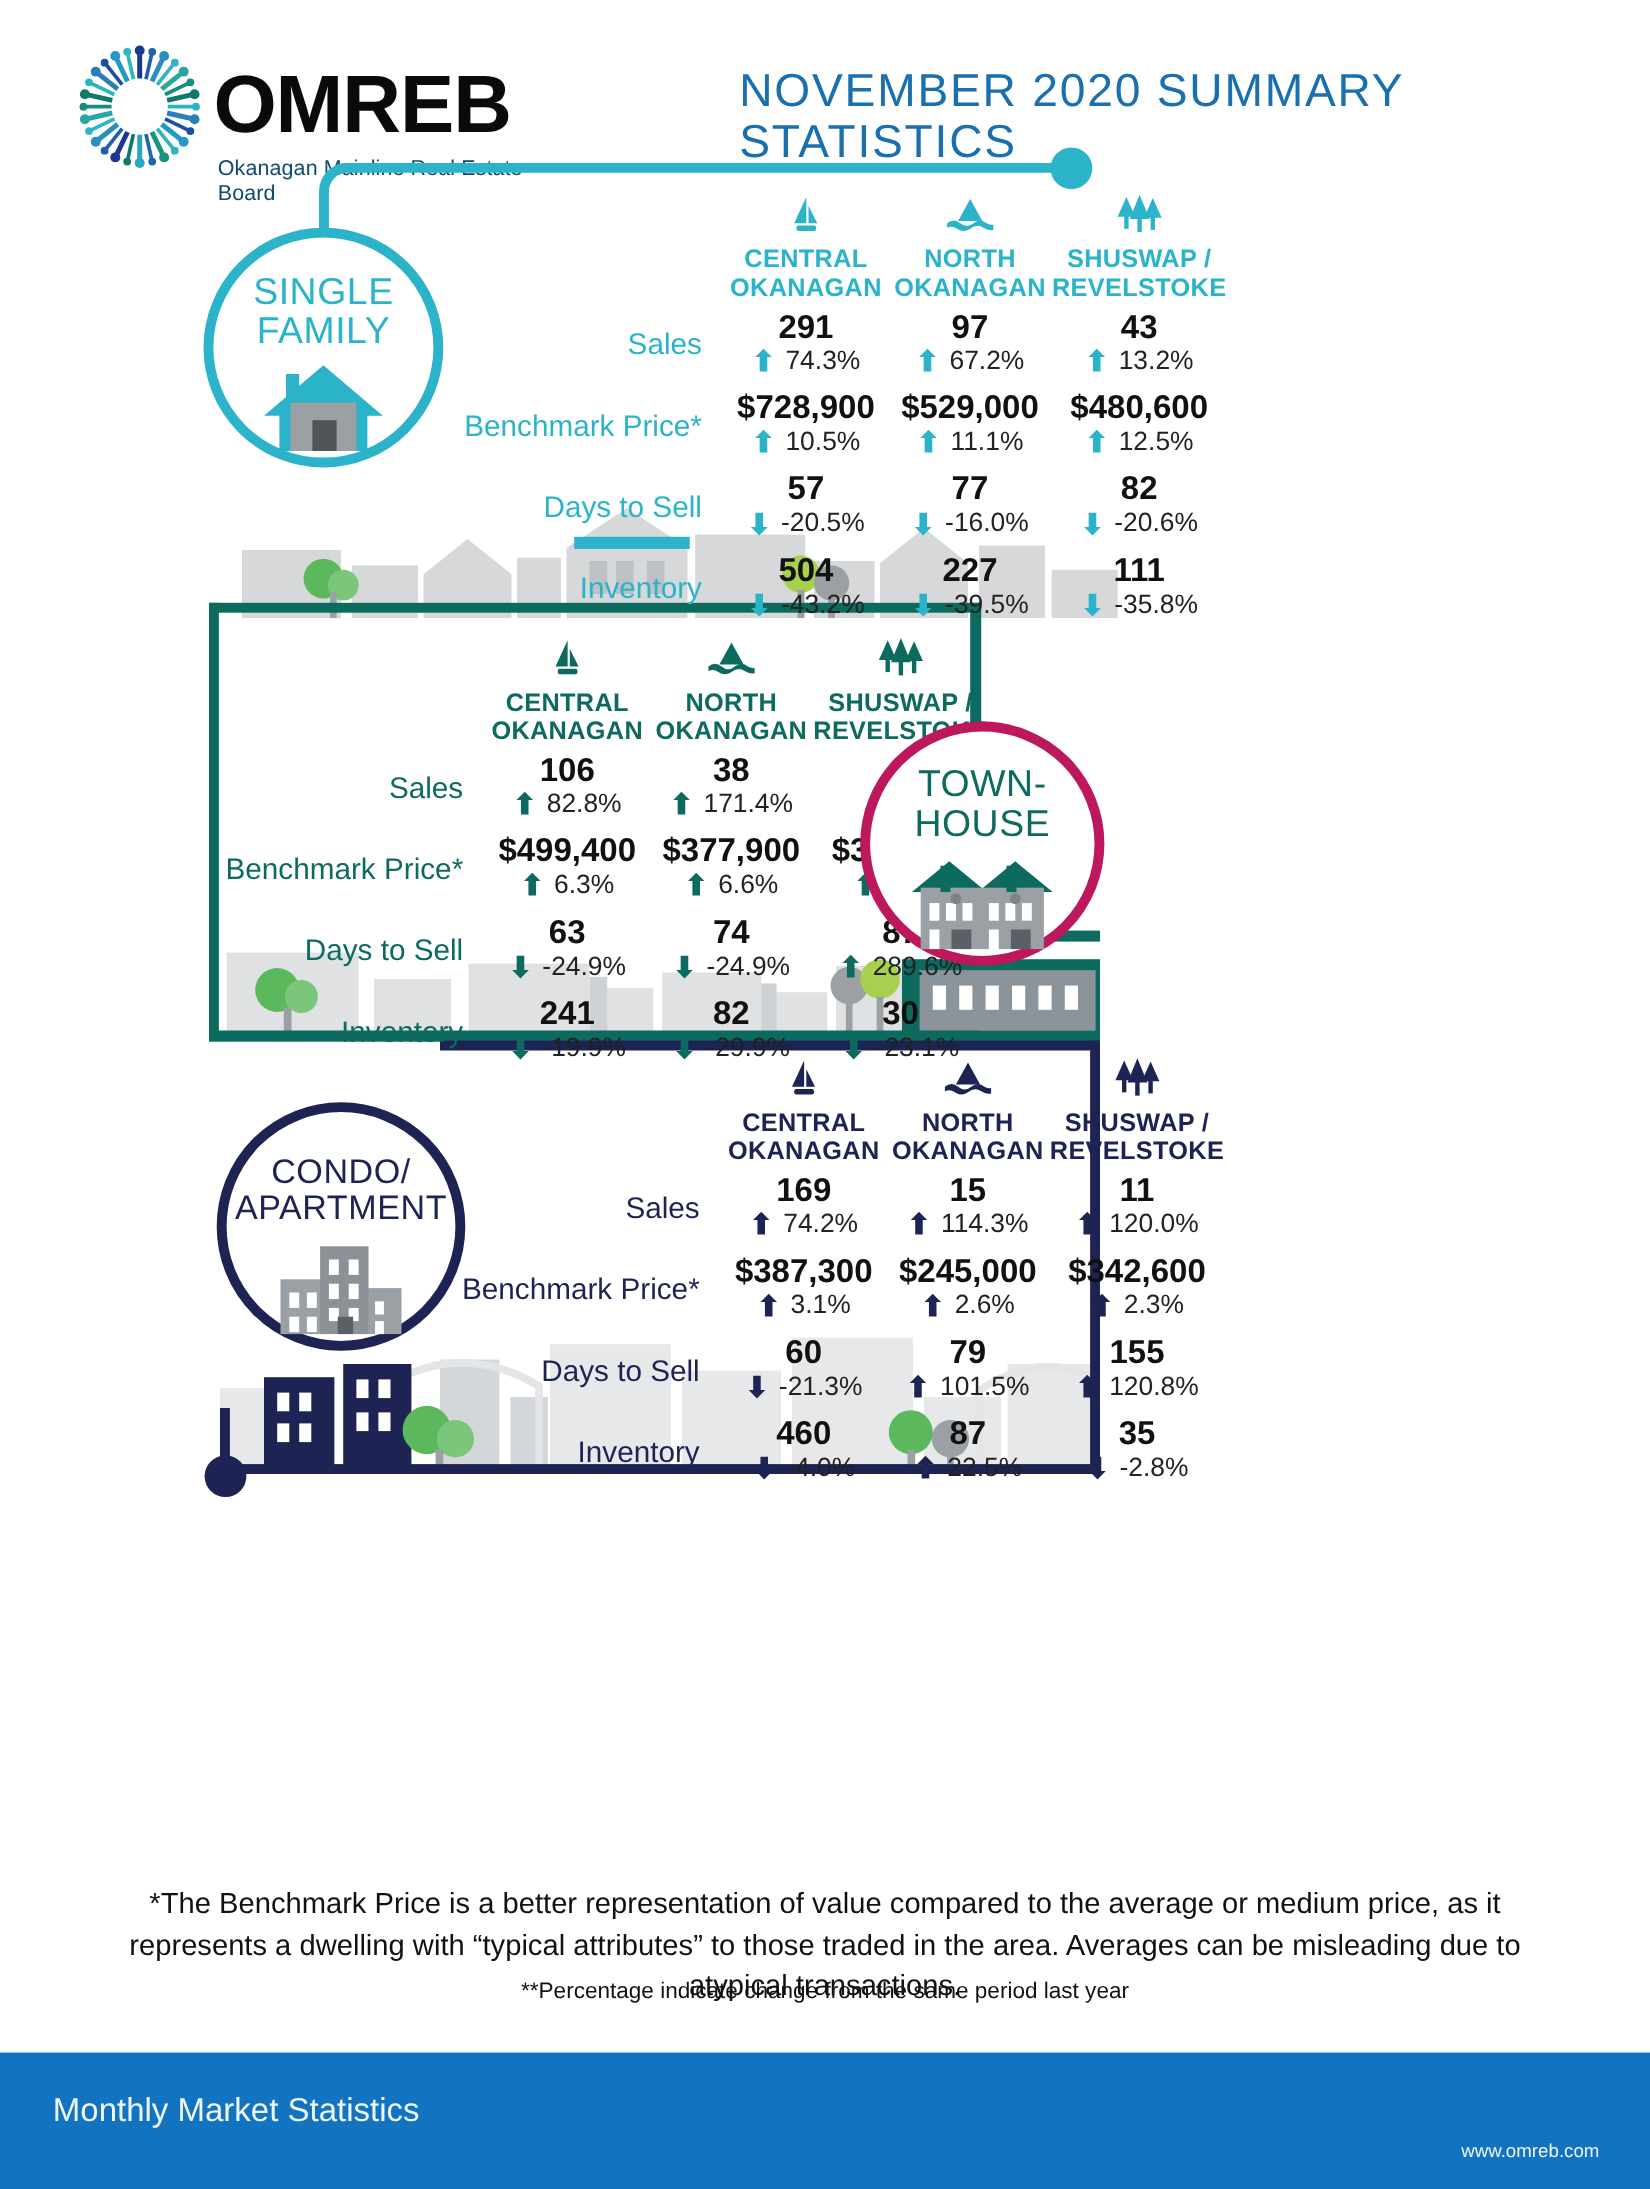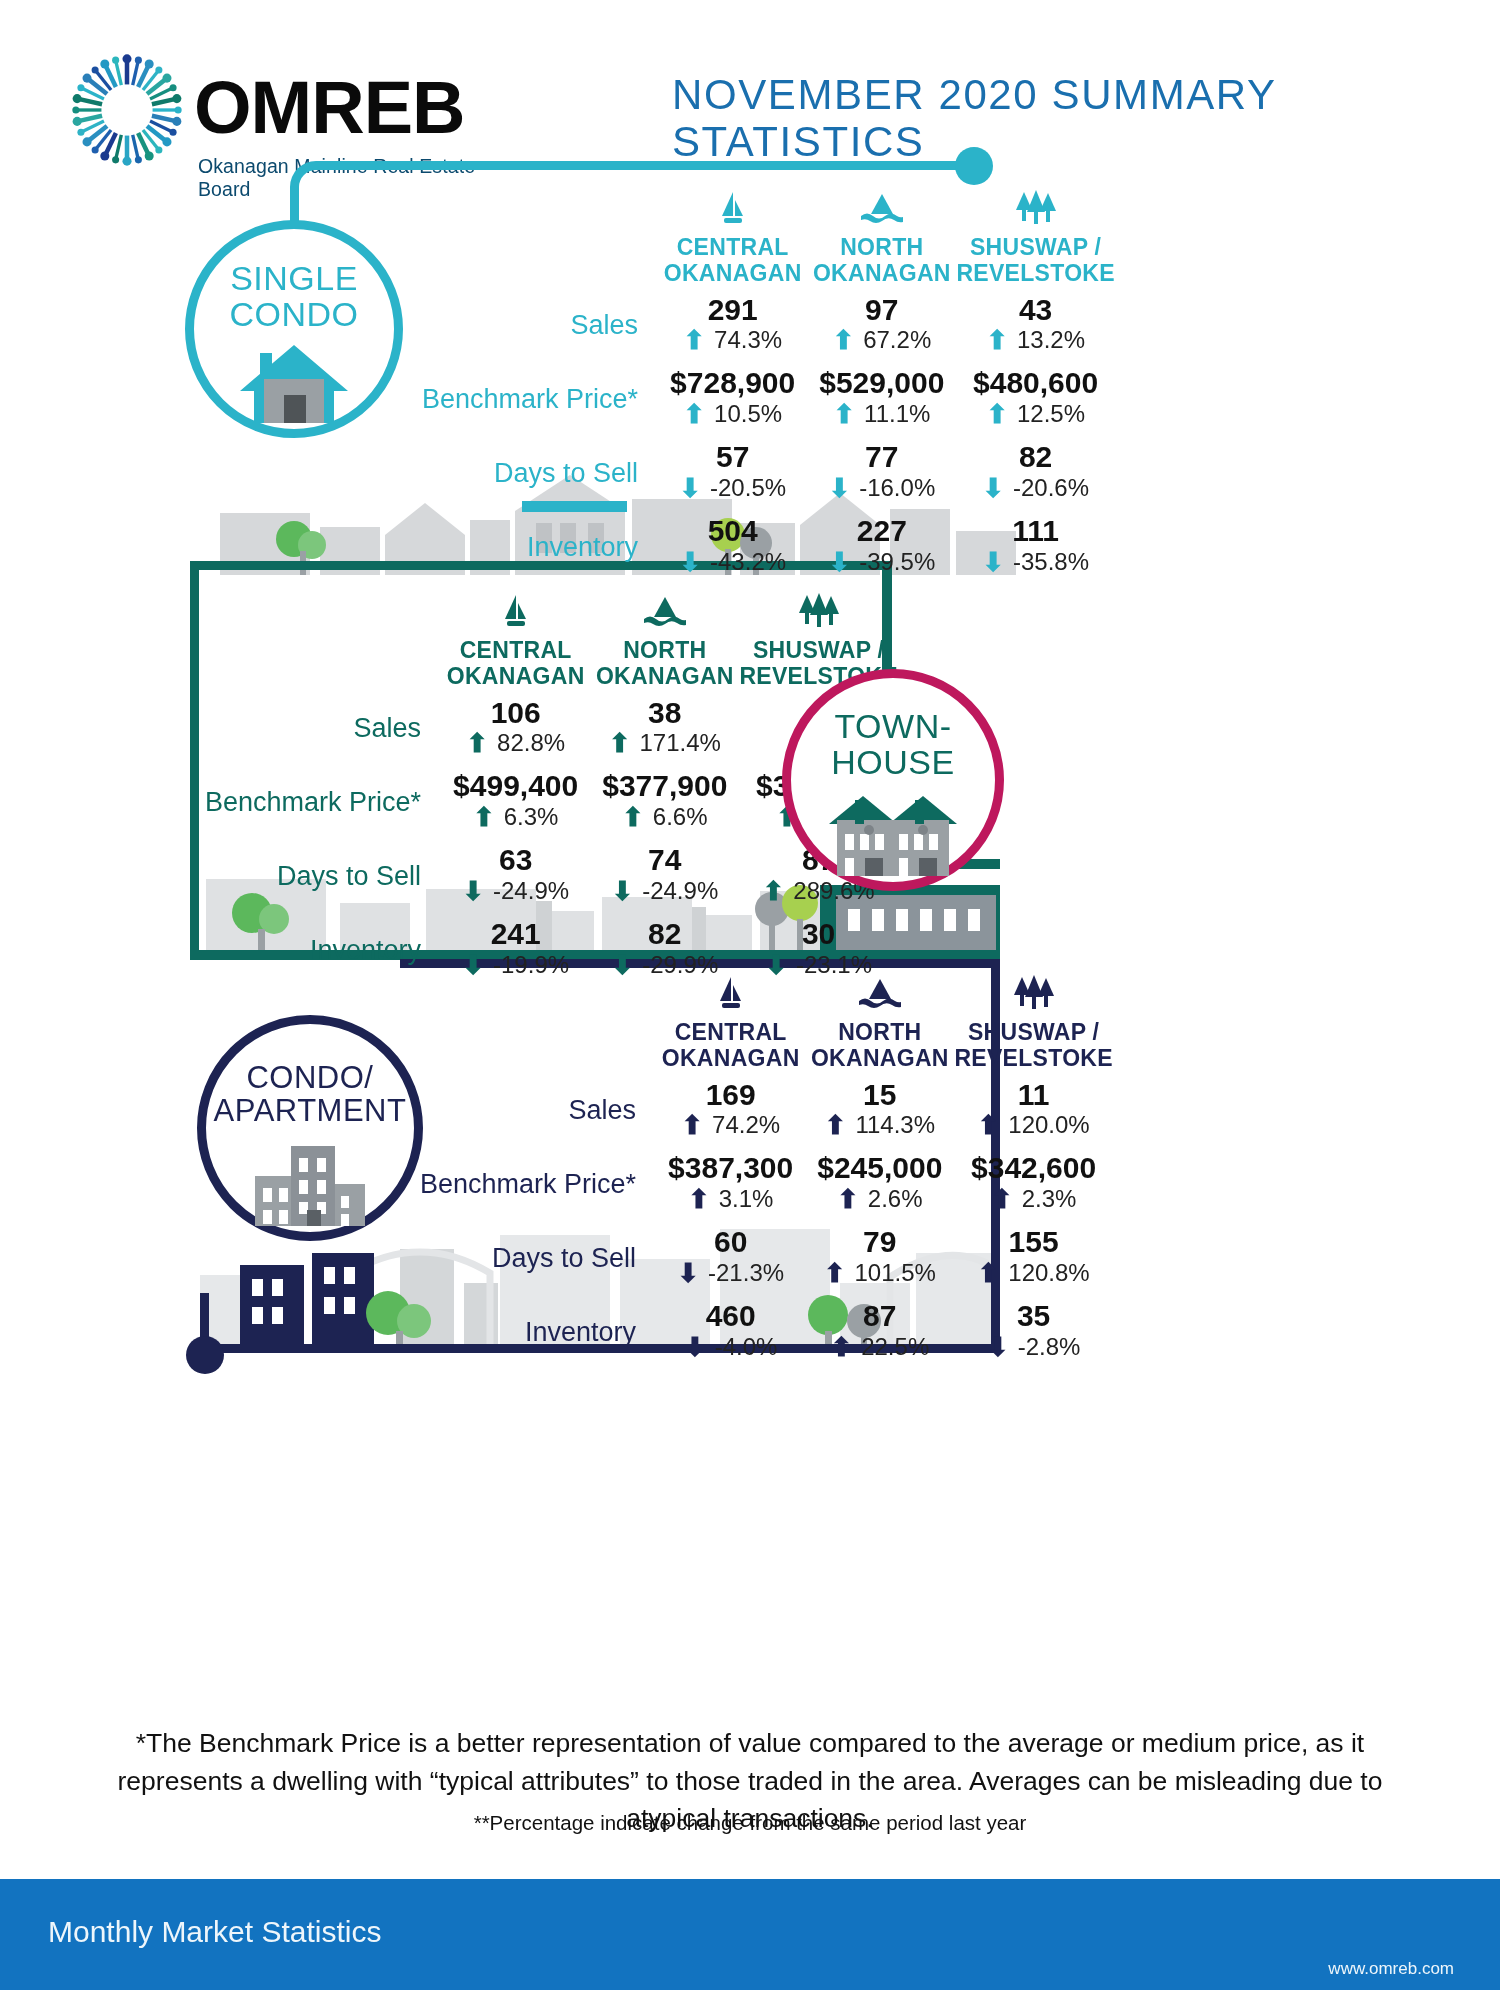--- a/index.html
+++ b/index.html
@@ -1,21 +1,21 @@
 <!DOCTYPE html>
 <html><head>
 <meta charset="utf-8">
 <style>
   * { box-sizing: border-box; margin:0; padding:0; }
   body {
     width:1500px; height:1990px; background:#ffffff;
     font-family:"Liberation Sans", sans-serif;
     position:relative; overflow:hidden;
   }
-  .page { position:relative; width:1500px; height:1546px;margin-top:13px; }
+  .page { position:relative; width:1500px; height:1546px; }
 
   
   .logo-wrap { position:absolute; left:62px; top:34px; width:450px; height:120px; }
   .logo-mark { position:absolute; left:6px; top:4px; width:118px; height:118px; }
   .logo-text { position:absolute; left:132px; top:24px; font-size:74px; font-weight:bold;
                letter-spacing:-1px; color:#0a0a0a; line-height:1; font-family:"Liberation Sans",sans-serif;}
   .logo-tagline { position:absolute; left:136px; top:108px; font-size:19.5px; color:#0c4a6e;
                   letter-spacing:.1px; }
 
   .title { position:absolute; left:672px; top:58px; width:640px;
@@ -291,21 +291,21 @@
 
   <div class="box-cd-top"></div>
   <div class="box-cd-right"></div>
   <div class="box-cd-bot"></div>
   <div class="box-cd-left"></div>
   <div class="cd-dot"></div>
 
   <div class="badge badge-sf">
     <div class="badge-label">
       <div>SINGLE</div>
-      <div>CONDO</div>
+      <div>FAMILY</div>
     </div>
     <svg class="badge-icon" width="120" height="84" viewBox="0 0 120 84">
       <polygon points="60,6 114,52 100,52 100,84 20,84 20,52 6,52" fill="#2bb3c9"></polygon>
       <rect x="30" y="40" width="60" height="44" fill="#9aa0a4"></rect>
       <rect x="50" y="56" width="22" height="28" fill="#4f5457"></rect>
       <rect x="26" y="14" width="12" height="26" fill="#2bb3c9"></rect>
     </svg>
   </div>
 
   <div class="badge badge-th">

